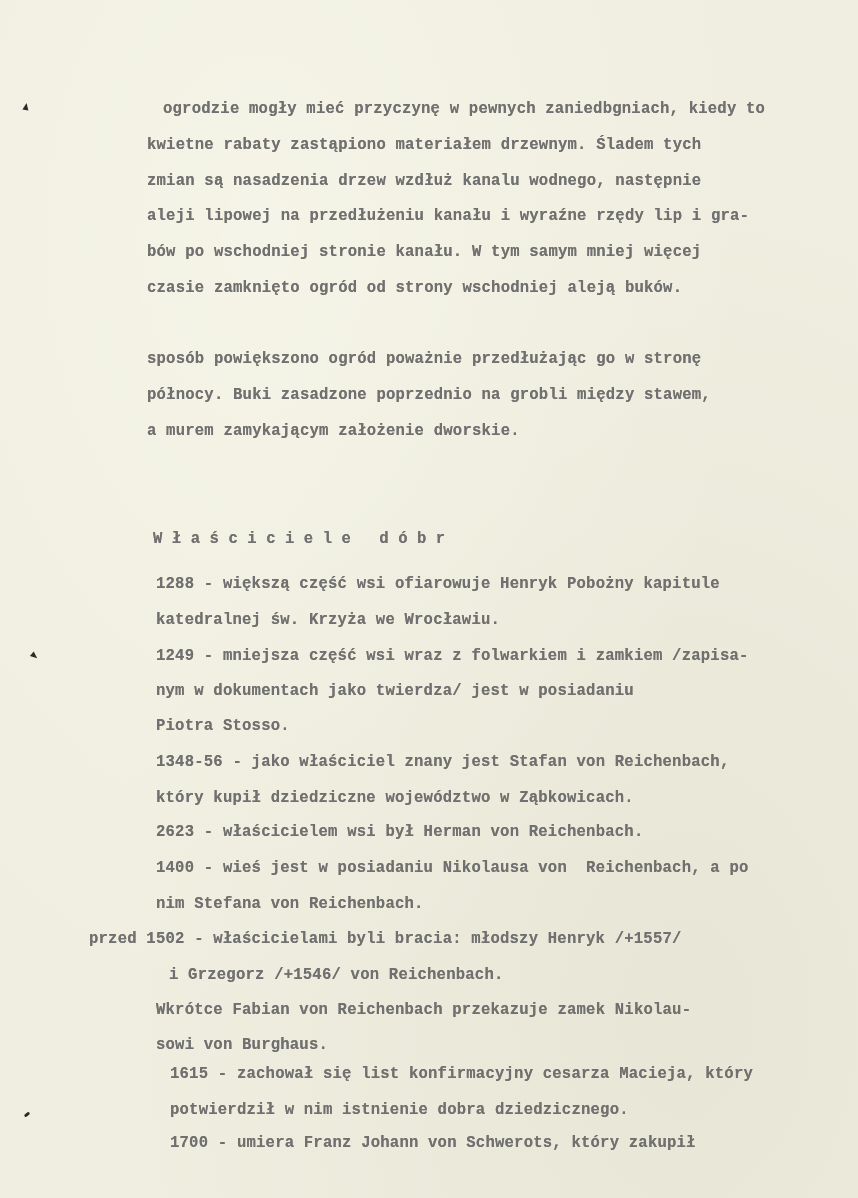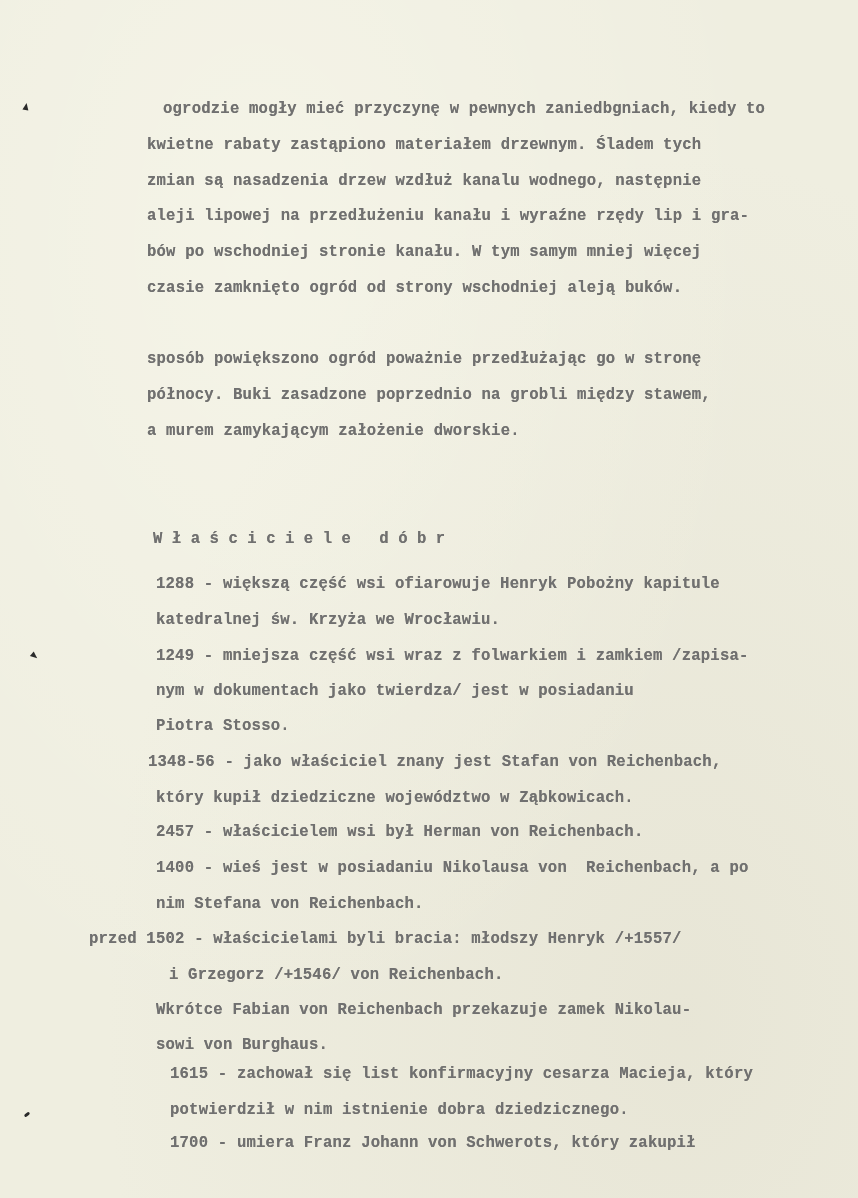--- a/index.html
+++ b/index.html
@@ -84,24 +84,24 @@
 
   <div class="line heading" style="left:153px; top:529px;">Właściciele dóbr</div>
 
   <div class="line" style="left:156px; top:574px;">1288 - większą część wsi ofiarowuje Henryk Pobożny kapitule</div>
   <div class="line" style="left:156px; top:610px;">katedralnej św. Krzyża we Wrocławiu.</div>
 
   <div class="line" style="left:156px; top:646px;">1249 - mniejsza część wsi wraz z folwarkiem i zamkiem /zapisa-</div>
   <div class="line" style="left:156px; top:681px;">nym w dokumentach jako twierdza/ jest w posiadaniu</div>
   <div class="line" style="left:156px; top:716px;">Piotra Stosso.</div>
 
-  <div class="line" style="left:148px; top:752px;">1348-56 - jako właściciel znany jest Stafan von Reichenbach,</div>
+  <div class="line" style="left:156px; top:752px;">1348-56 - jako właściciel znany jest Stafan von Reichenbach,</div>
   <div class="line" style="left:156px; top:788px;">który kupił dziedziczne województwo w Ząbkowicach.</div>
 
-  <div class="line" style="left:156px; top:822px;">2457 - właścicielem wsi był Herman von Reichenbach.</div>
+  <div class="line" style="left:156px; top:822px;">2623 - właścicielem wsi był Herman von Reichenbach.</div>
 
   <div class="line" style="left:156px; top:858px;">1400 - wieś jest w posiadaniu Nikolausa von  Reichenbach, a po</div>
   <div class="line" style="left:156px; top:894px;">nim Stefana von Reichenbach.</div>
 
   <div class="line" style="left:89px;  top:929px;">przed 1502 - właścicielami byli bracia: młodszy Henryk /+1557/</div>
   <div class="line" style="left:156px; top:965px;margin-left:13px;">i Grzegorz /+1546/ von Reichenbach.</div>
   <div class="line" style="left:156px; top:1000px;">Wkrótce Fabian von Reichenbach przekazuje zamek Nikolau-</div>
   <div class="line" style="left:156px; top:1035px;">sowi von Burghaus.</div>
 
   <div class="line" style="left:170px; top:1064px;">1615 - zachował się list konfirmacyjny cesarza Macieja, który</div>

